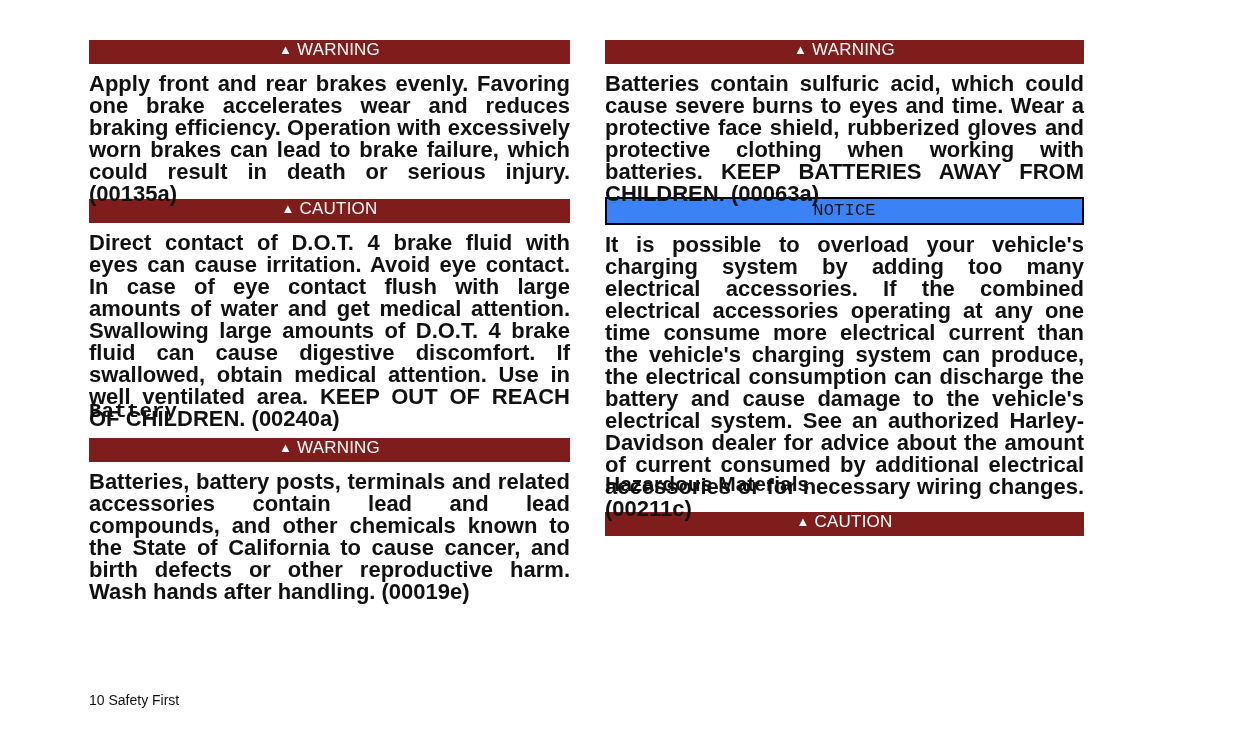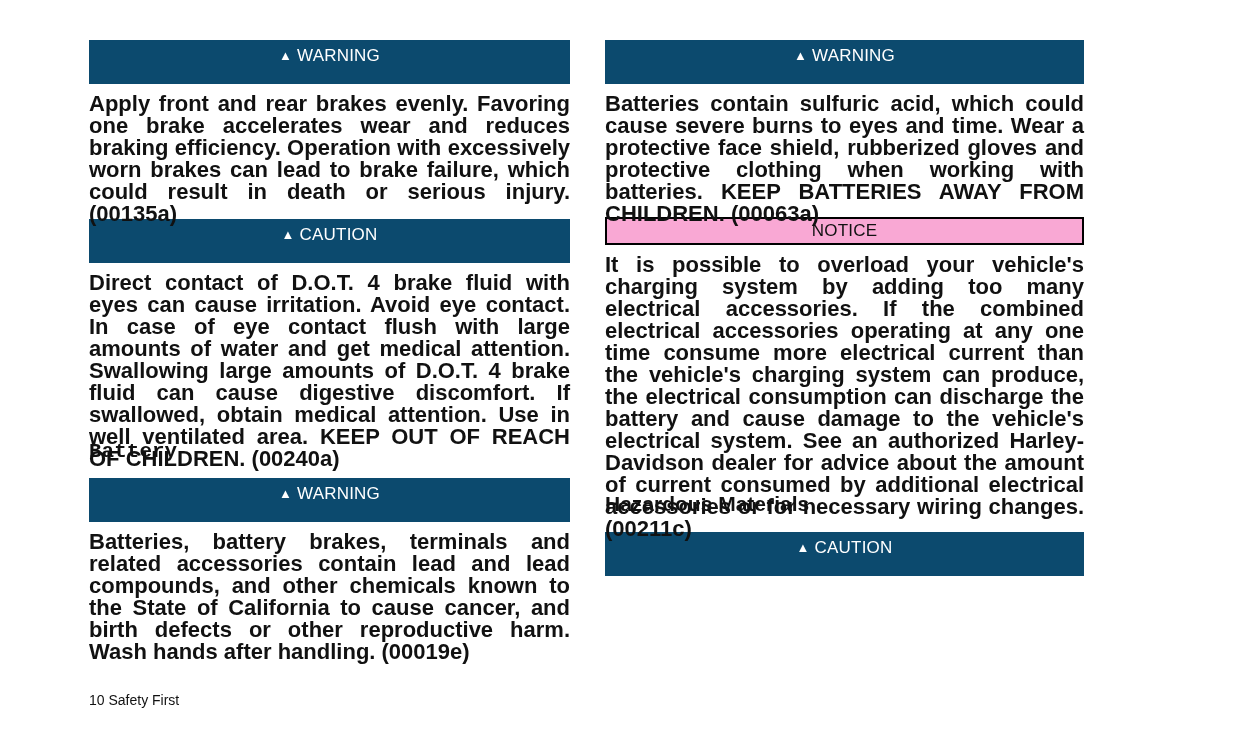--- a/index.html
+++ b/index.html
@@ -1,25 +1,25 @@
 <!DOCTYPE html>
 <html><head>
 <meta charset="utf-8">
 <style>
   html, body { margin:0; padding:0; background:#ffffff; }
   body { width:1241px; height:750px; position:relative; overflow:hidden;
          font-family:"Liberation Sans", sans-serif; color:#111111; }
   .col { position:absolute; top:40px; width:481px; }
   .col.left { left:89px; }
   .col.right { left:605px; width:479px; }
-  .bar { height:44px; background:#0c4a6e; color:#ffffff; text-align:center;
-         font-size:17px; line-height:32px; letter-spacing:0.2px; }
+  .bar { height:24px; background:#7f1d1d; color:#ffffff; text-align:center;
+         font-size:17px; line-height:20px; letter-spacing:0.2px; }
   .bar .tri { font-size:13px; margin-right:5px; position:relative; top:-1px; }
-  .bar.notice { background:#f9a8d4; color:#111111; border:2px solid #000000;
-                height:24px; line-height:24px; box-sizing:content-box; }
+  .bar.notice { background:#3b82f6; color:#111111; border:2px solid #000000;
+                height:24px; line-height:24px; box-sizing:content-box;font-family:Liberation Mono, monospace; }
   .para { font-size:22px; font-weight:bold; line-height:22px; text-align:justify;
           text-align-last:left; margin:0; padding-top:9px; }
   .heading { font-size:21px; font-weight:bold; margin:0; }
   .footer { position:absolute; left:89px; top:692px; font-size:14px; }
 </style>
 </head>
 <body>
 
 <div class="col left">
   <div class="bar">
@@ -30,21 +30,21 @@
   <div class="bar" style="margin-top:2px;">
     <span class="tri">▲</span><span>CAUTION</span>
   </div>
   <p class="para" style="height:154px;">Direct contact of D.O.T. 4 brake fluid with eyes can cause irritation. Avoid eye contact. In case of eye contact flush with large amounts of water and get medical attention. Swallowing large amounts of D.O.T. 4 brake fluid can cause digestive discomfort. If swallowed, obtain medical attention. Use in well ventilated area. KEEP OUT OF REACH OF CHILDREN. (00240a)</p>
 
   <h2 class="heading" style="margin-top:14px; height:38px;font-family:Liberation Mono, monospace;">Battery</h2>
 
   <div class="bar">
     <span class="tri">▲</span><span>WARNING</span>
   </div>
-  <p class="para">Batteries, battery brakes, terminals and related accessories contain lead and lead compounds, and other chemicals known to the State of California to cause cancer, and birth defects or other reproductive harm. Wash hands after handling. (00019e)</p>
+  <p class="para">Batteries, battery posts, terminals and related accessories contain lead and lead compounds, and other chemicals known to the State of California to cause cancer, and birth defects or other reproductive harm. Wash hands after handling. (00019e)</p>
 </div>
 
 <div class="col right">
   <div class="bar">
     <span class="tri">▲</span><span>WARNING</span>
   </div>
   <p class="para" style="height:124px;">Batteries contain sulfuric acid, which could cause severe burns to eyes and time. Wear a protective face shield, rubberized gloves and protective clothing when working with batteries. KEEP BATTERIES AWAY FROM CHILDREN. (00063a)</p>
 
   <div class="bar notice" style="margin-top:0px;">
     <span>NOTICE</span>

